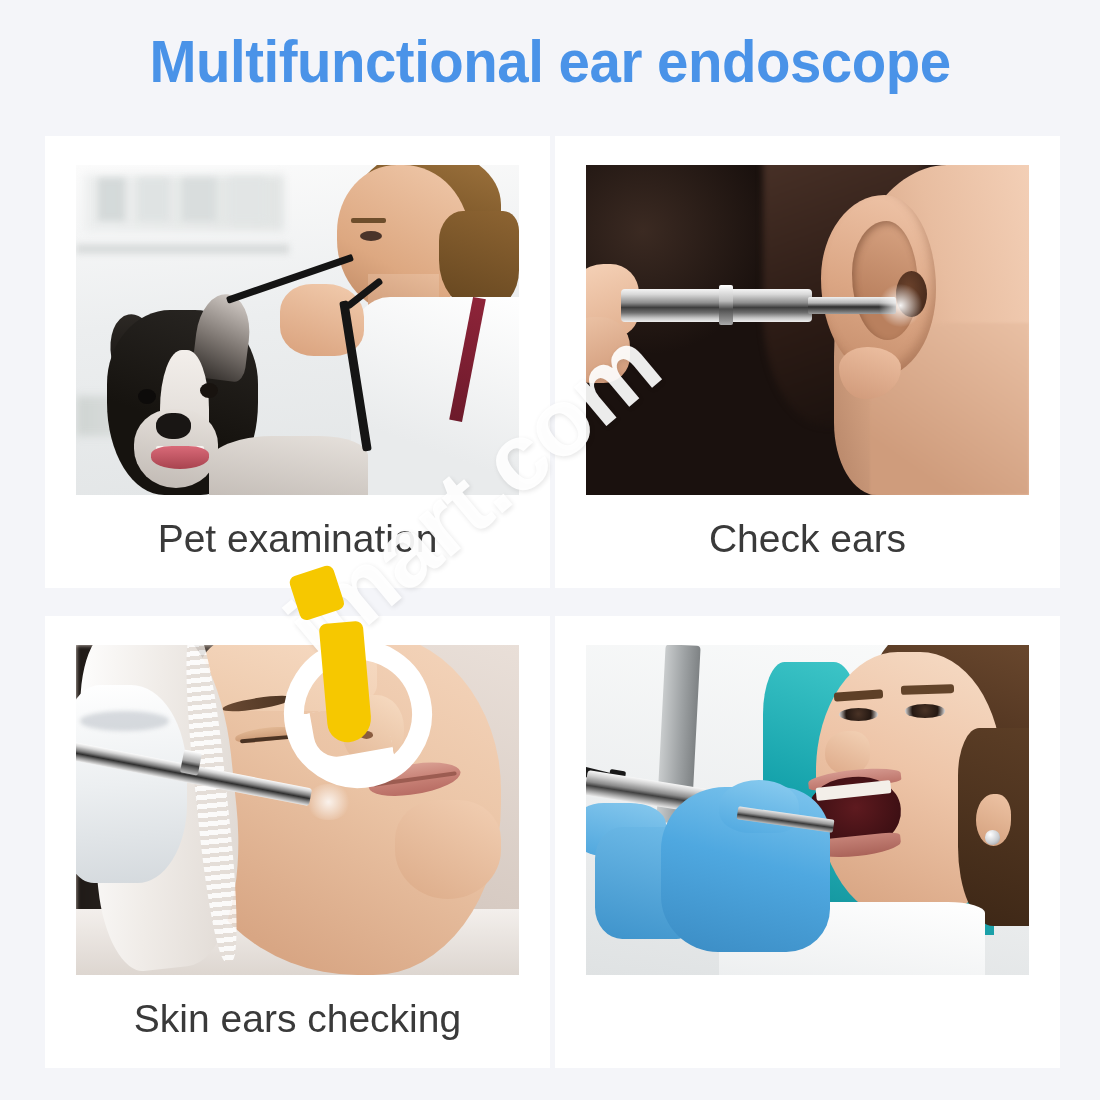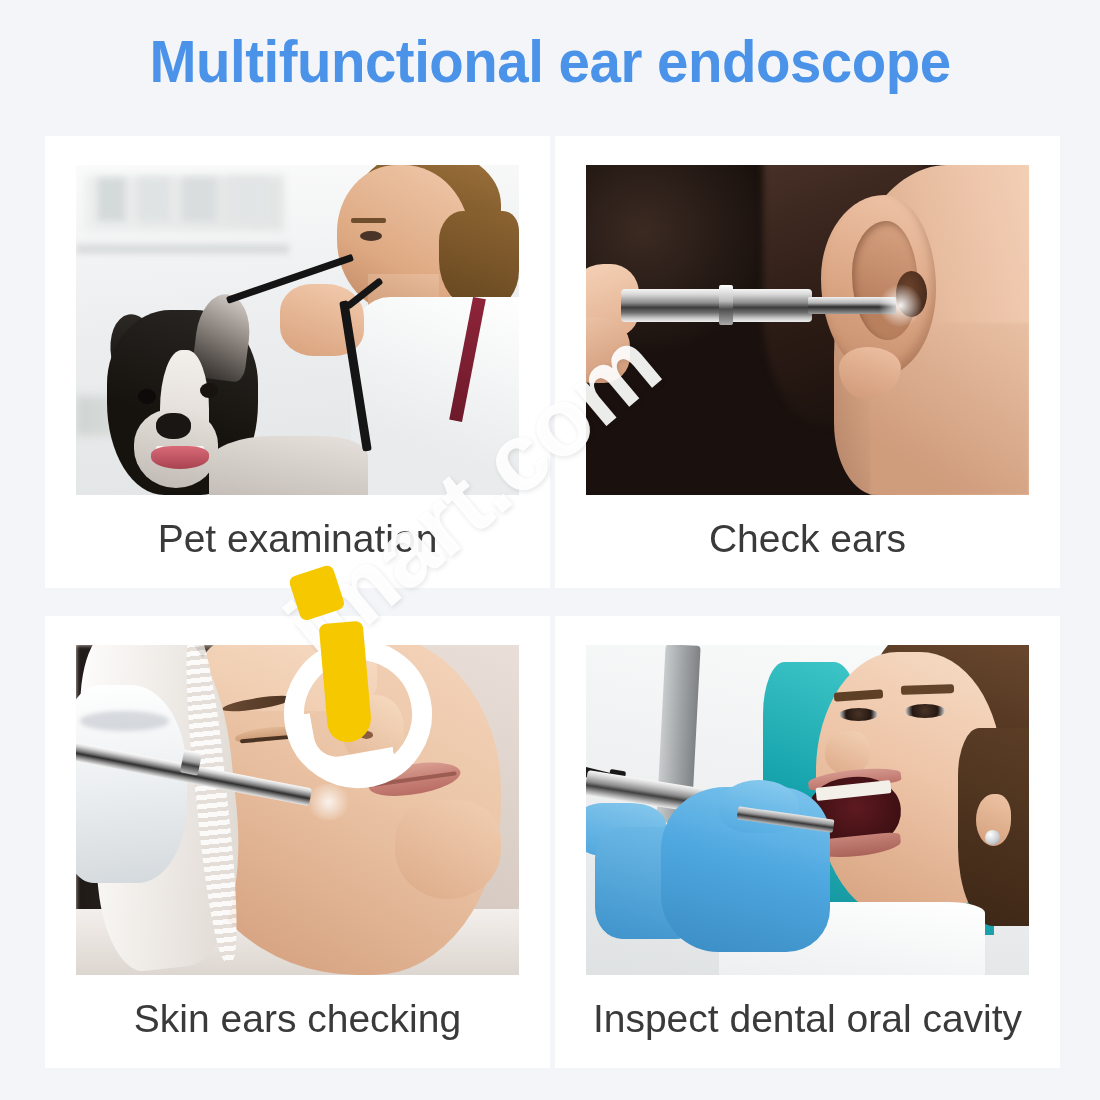--- a/index.html
+++ b/index.html
@@ -706,21 +706,20 @@
       <div class="bib"></div>
       <div class="glove-arm2"></div>
       <div class="glove-cuff"></div>
       <div class="scope-cable"></div>
       <div class="scope-collar"></div>
       <div class="scope-handle"></div>
       <div class="glove-main"></div>
       <div class="glove-thumb"></div>
       <div class="scope-tip"></div>
     </div>
-    <div class="card-label">Inspect dental oral cavity</div>
   </div>
 
 </div>
 
 <div class="watermark">
   <div class="wm-text">jmart.com</div>
   <div class="wm-o"></div>
   <div class="wm-j">
     <div class="wm-j-dot"></div>
     <div class="wm-j-stem"></div>

